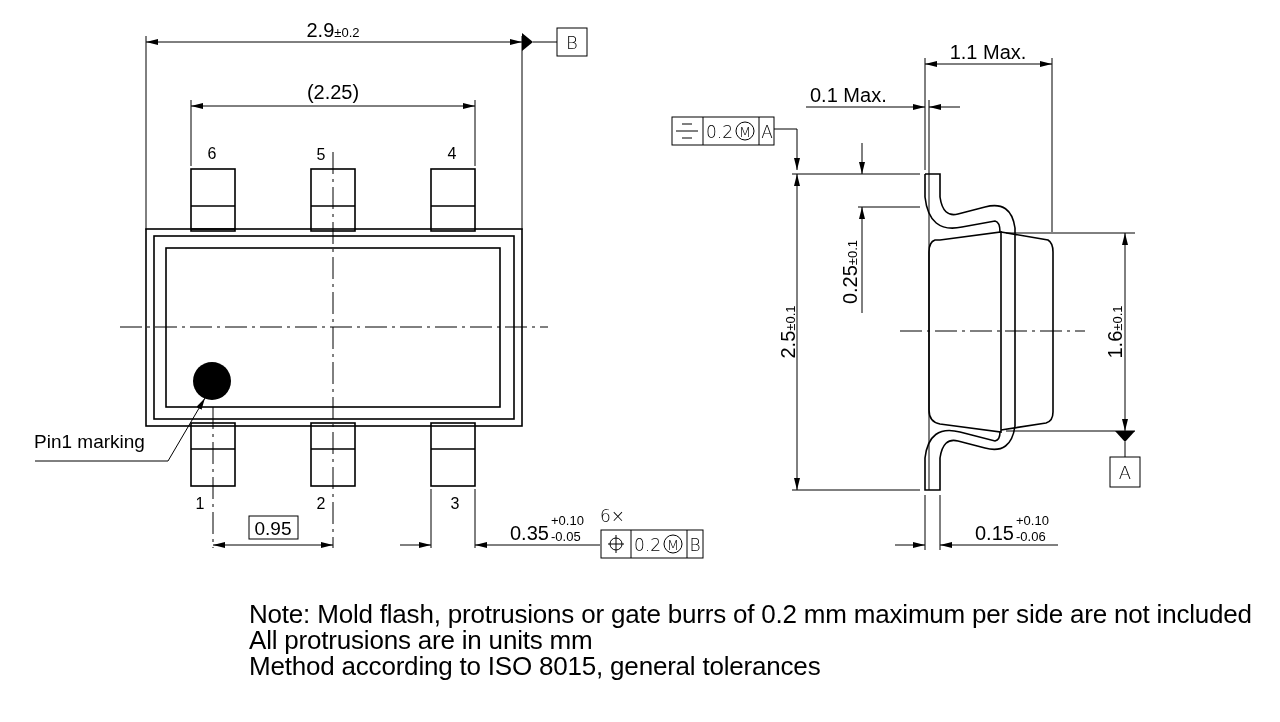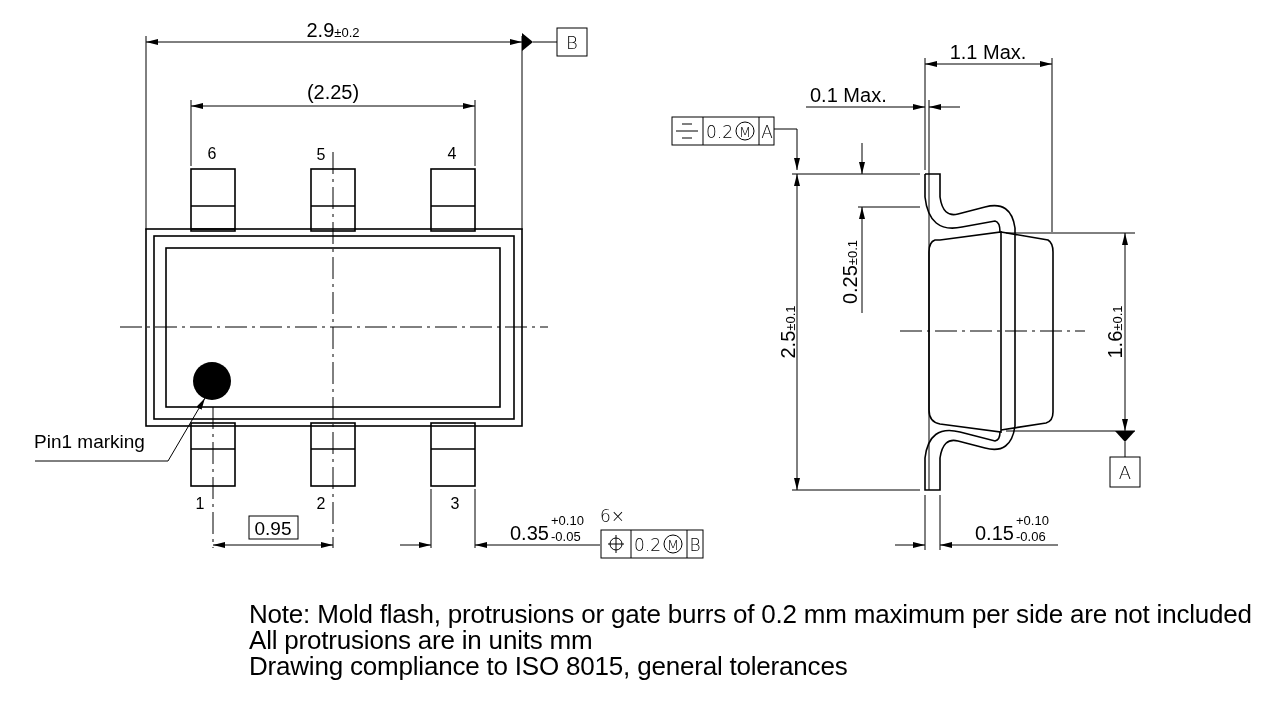--- a/index.html
+++ b/index.html
@@ -174,14 +174,14 @@
     <line class="ln" x1="1058" y1="545" x2="940" y2="545" marker-end="url(#ar)"></line>
     <text class="t" x="975" y="540" font-size="20"><tspan>0.15</tspan></text>
     <text class="t" x="1016" y="525" font-size="13">+0.10</text>
     <text class="t" x="1016" y="541" font-size="13">-0.06</text>
   </g>
 </svg>
 
 <div class="notes">
   <div>Note: Mold flash, protrusions or gate burrs of 0.2 mm maximum per side are not included</div>
   <div>All protrusions are in units mm</div>
-  <div>Drawing compliance to ISO 8015, general tolerances</div>
+  <div>Method according to ISO 8015, general tolerances</div>
 </div>
 
 </body></html>

